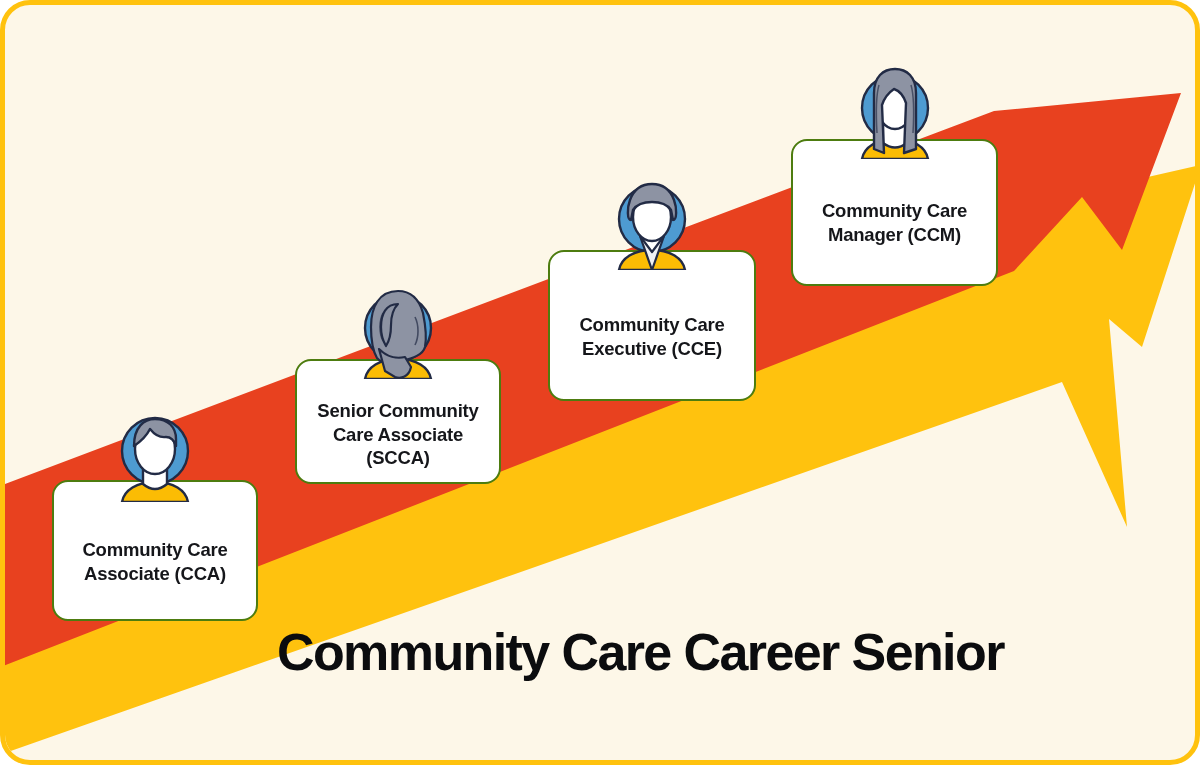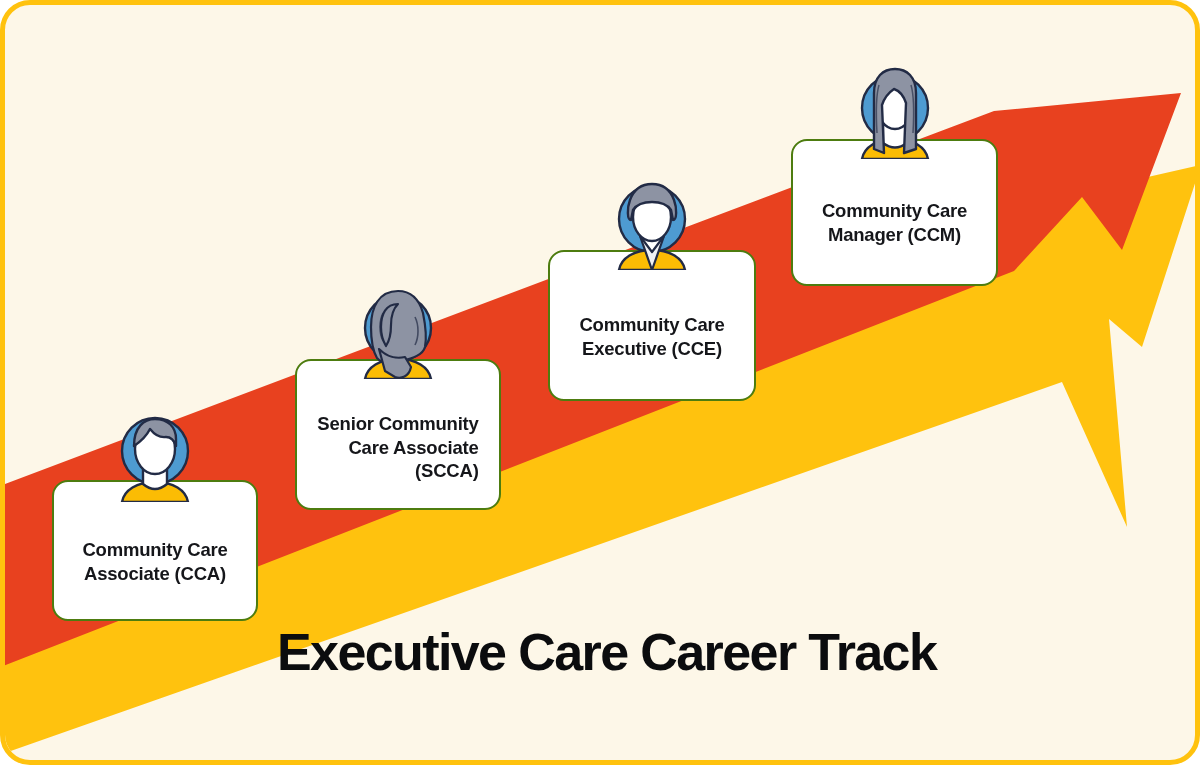--- a/index.html
+++ b/index.html
@@ -60,21 +60,21 @@
   #page-title {
     position: absolute;
     font-weight: bold;
     color: #0B0C0E;
     letter-spacing: -1.6px;
     white-space: nowrap;
   }
 
   
   #card-cca  { left: 47px;  top: 475px; width: 206px; height: 141px; }
-  #card-scca { left: 290px; top: 354px; width: 206px; height: 151px; text-align: right; }
+  #card-scca { left: 290px; top: 354px; width: 206px; height: 125px; }
   #card-cce  { left: 543px; top: 245px; width: 208px; height: 151px; }
   #card-ccm  { left: 786px; top: 134px; width: 207px; height: 147px; }
 
   #card-cca  .card-label { font-size: 18.5px; margin-top: 22px; }
   #card-scca .card-label { font-size: 18.5px; margin-top: 26px; }
   #card-cce  .card-label { font-size: 18.5px; margin-top: 22px; }
   #card-ccm  .card-label { font-size: 18.5px; margin-top: 20px; }
 
   #avatar-cca  { top: -76px; width: 118px; height: 96px; }
   #avatar-scca { top: -78px; width: 118px; height: 96px; }
@@ -170,16 +170,16 @@
         <path d="M38 30 C 38 14 47 6 59 6 C 71 6 80 14 80 30 L 80 86
                  L 68 90 L 70 40 C 68 34 64 28 58 26
                  C 52 30 48 36 46 42 L 48 90 L 38 86 Z" fill="#8D93A3" stroke="#222B45" stroke-width="2.4" stroke-linejoin="round"></path>
         <path d="M43 22 C 40 32 40 52 41 70" fill="none" stroke="#222B45" stroke-width="1.5" opacity="0.65"></path>
         <path d="M75 22 C 78 32 78 52 77 70" fill="none" stroke="#222B45" stroke-width="1.5" opacity="0.65"></path>
       </svg>
       <div class="card-label">Community Care
 Manager (CCM)</div>
     </div>
 
-    <div id="page-title">Executive Care Career Track</div>
+    <div id="page-title">Community Care Career Senior</div>
 
   </div>
 </div>
 
 </body></html>

